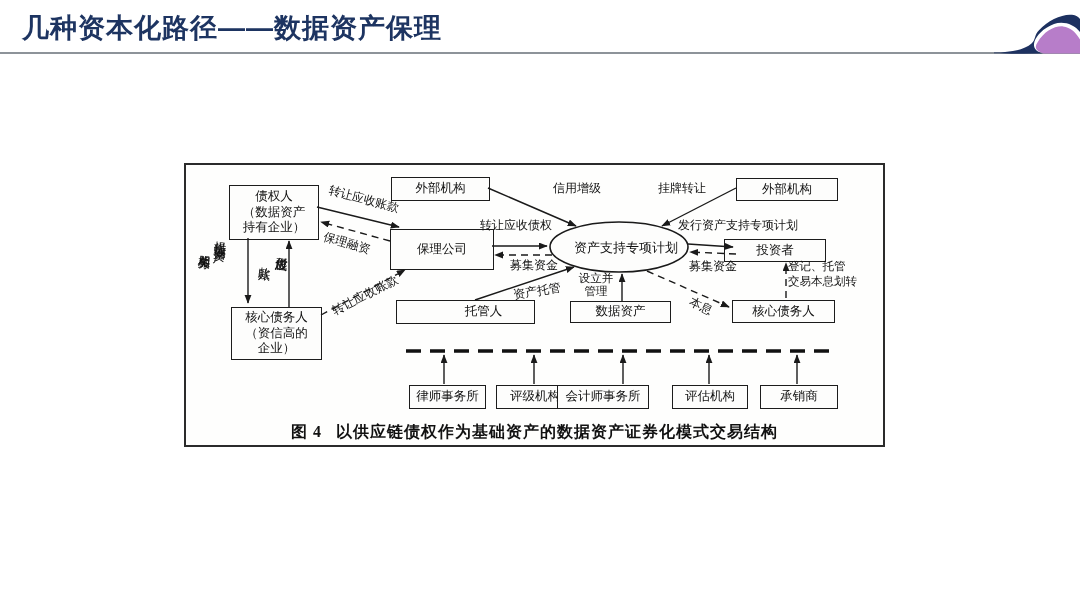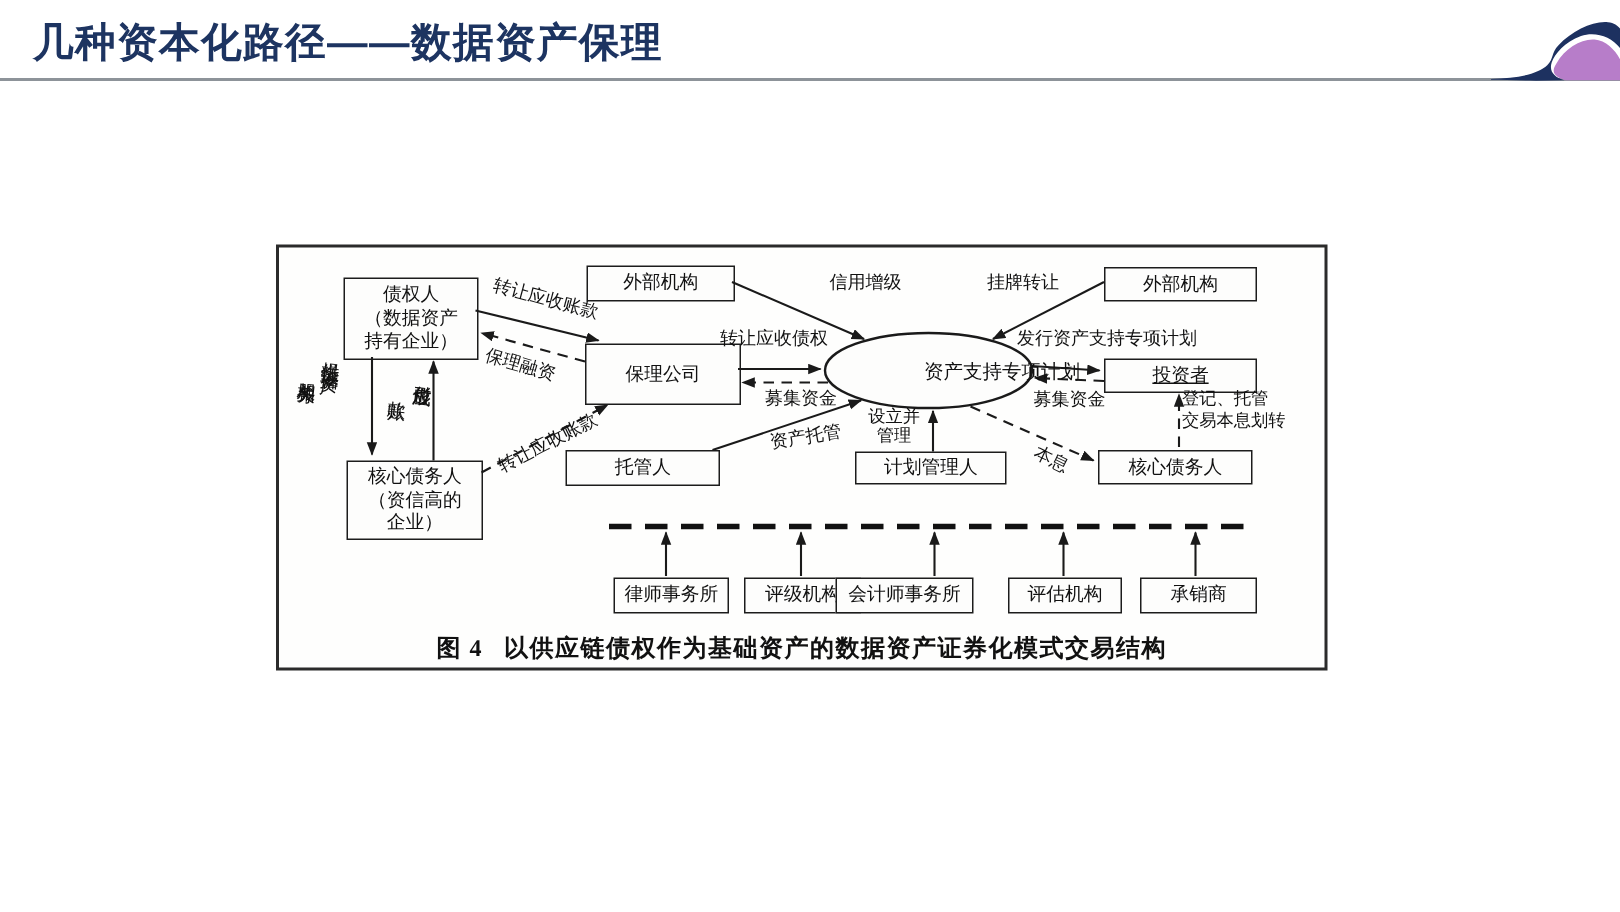--- a/index.html
+++ b/index.html
@@ -16,21 +16,21 @@
   .wires{position:absolute;left:0;top:0;width:697px;height:280px;z-index:2;pointer-events:none;}
   .box{position:absolute;z-index:1;border:1.6px solid #1c1c1c;background:#fdfdfc;
        display:flex;flex-direction:column;align-items:center;justify-content:center;
        font-size:12.5px;line-height:15.5px;text-align:center;white-space:nowrap;}
   .elabel{position:absolute;z-index:3;font-size:12px;line-height:14px;text-align:center;
           white-space:nowrap;color:#111;}
   .elabel.sm{font-size:11.5px;}
   .vtext{position:absolute;z-index:3;writing-mode:vertical-rl;text-orientation:upright;
          font-size:12.5px;color:#111;transform:rotate(6deg);transform-origin:top center;}
   .spv-label{position:absolute;z-index:3;left:364px;top:74px;width:152px;text-align:center;
-             font-size:13px;white-space:nowrap;padding-left:42px;}
+             font-size:13px;white-space:nowrap;}
   .caption{position:absolute;z-index:3;left:0;top:257px;width:100%;text-align:center;
            font-weight:bold;font-size:16px;letter-spacing:1px;white-space:nowrap;}
   .caption .fig{margin-right:14px;}
 </style>
 </head>
 <body>
 
 <div id="slide">
 
   <div class="title">几种资本化路径——数据资产保理</div>
@@ -47,24 +47,24 @@
 
   <div class="diagram">
 
     <div class="box" style="left:43px;top:20px;width:88px;height:53px;align-items:center;">
       <span>债权人</span>
       <span>（数据资产</span>
       <span>持有企业）</span>
     </div>
     <div class="box" style="left:205px;top:12px;width:97px;height:22px;">外部机构</div>
     <div class="box" style="left:204px;top:64px;width:102px;height:39px;">保理公司</div>
-    <div class="box" style="left:191px;top:135px;width:101px;height:22px;">托管人</div>
+    <div class="box" style="left:210px;top:135px;width:101px;height:22px;padding-left:36px;">托管人</div>
     <div class="box" style="left:550px;top:13px;width:100px;height:21px;">外部机构</div>
-    <div class="box" style="left:550px;top:74px;width:100px;height:21px;text-decoration:underline;">投资者</div>
-    <div class="box" style="left:384px;top:136px;width:99px;height:20px;">计划管理人</div>
+    <div class="box" style="left:538px;top:74px;width:100px;height:21px;">投资者</div>
+    <div class="box" style="left:384px;top:136px;width:99px;height:20px;">数据资产</div>
     <div class="box" style="left:546px;top:135px;width:101px;height:21px;">核心债务人</div>
     <div class="box" style="left:45px;top:142px;width:89px;height:51px;">
       <span>核心债务人</span>
       <span>（资信高的</span>
       <span>企业）</span>
     </div>
     <div class="box" style="left:223px;top:220px;width:75px;height:22px;">律师事务所</div>
     <div class="box" style="left:310px;top:220px;width:76px;height:22px;">评级机构</div>
     <div class="box" style="left:371px;top:220px;width:90px;height:22px;">会计师事务所</div>
     <div class="box" style="left:486px;top:220px;width:74px;height:22px;">评估机构</div>

